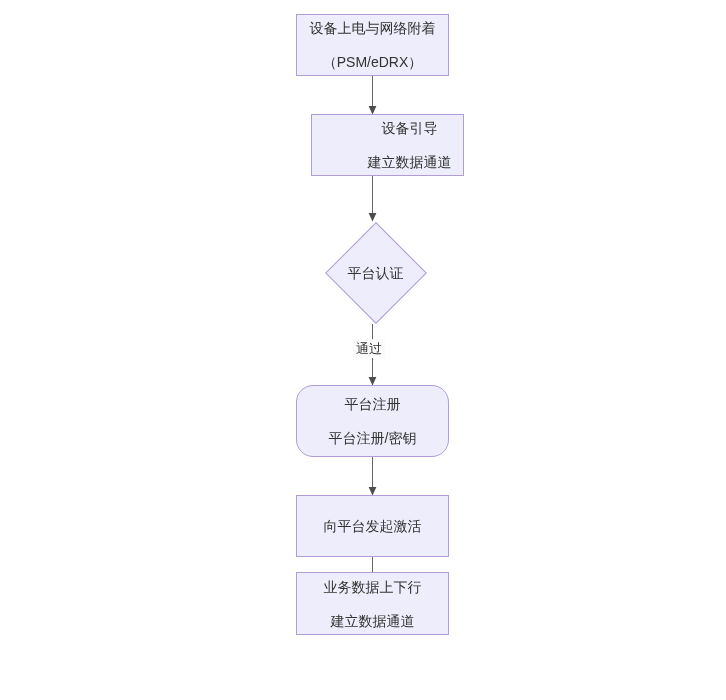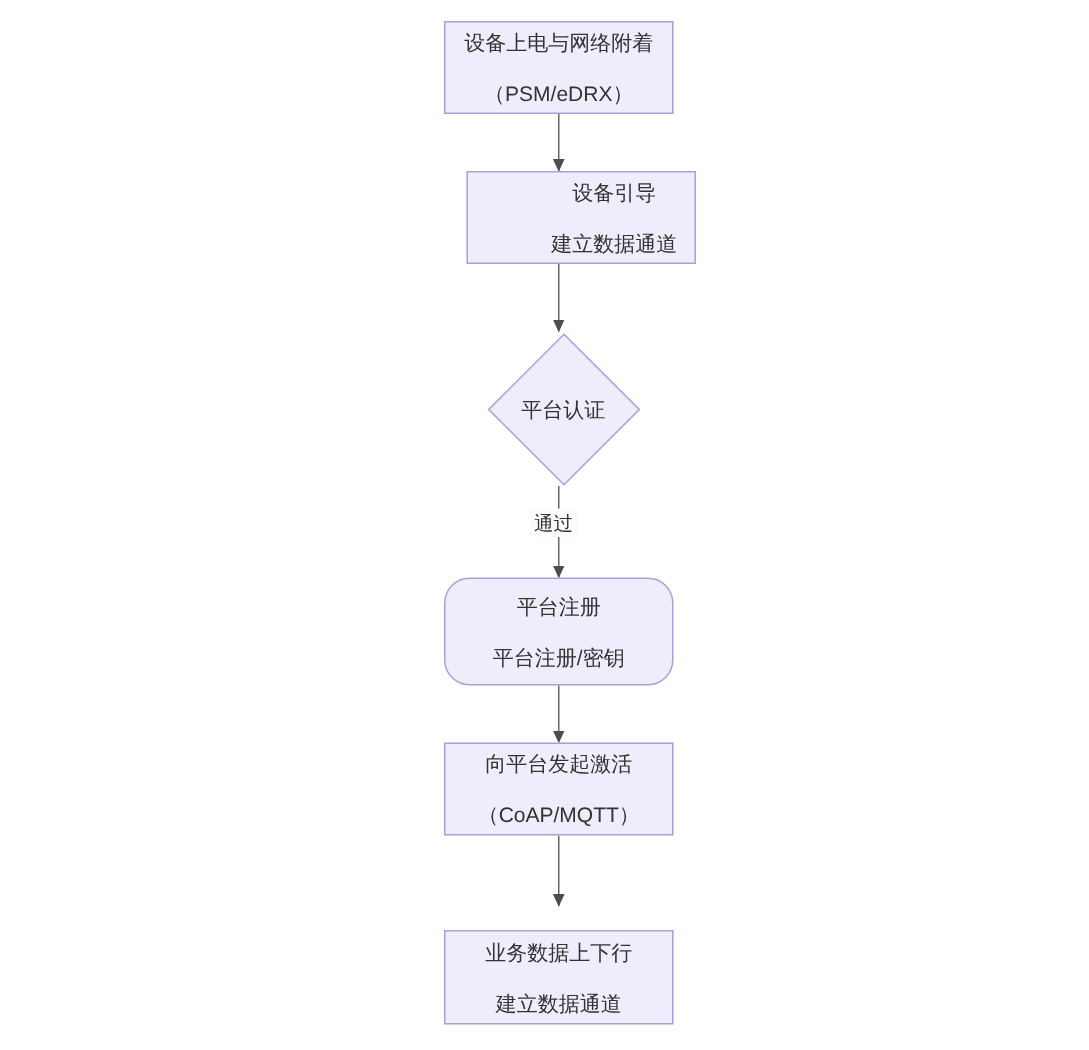--- a/index.html
+++ b/index.html
@@ -124,21 +124,20 @@
 
   <div class="edge-label" style="left:353px; top:339px;">通过</div>
 
   <div class="node" style="left:296px; top:385px; width:153px; height:72px;border-radius:17px;">
     <span>平台注册</span>
     <span class="line2">平台注册/密钥</span>
   </div>
 
   <div class="node" style="left:296px; top:495px; width:153px; height:62px;">
     <span>向平台发起激活</span>
-    <span class="line2">（CoAP/MQTT）</span>
   </div>
 
-  <div class="node" style="left:296px; top:620px; width:153px; height:63px;">
+  <div class="node" style="left:296px; top:572px; width:153px; height:63px;">
     <span>业务数据上下行</span>
     <span class="line2">建立数据通道</span>
   </div>
 
 </div>
 
 </body></html>

